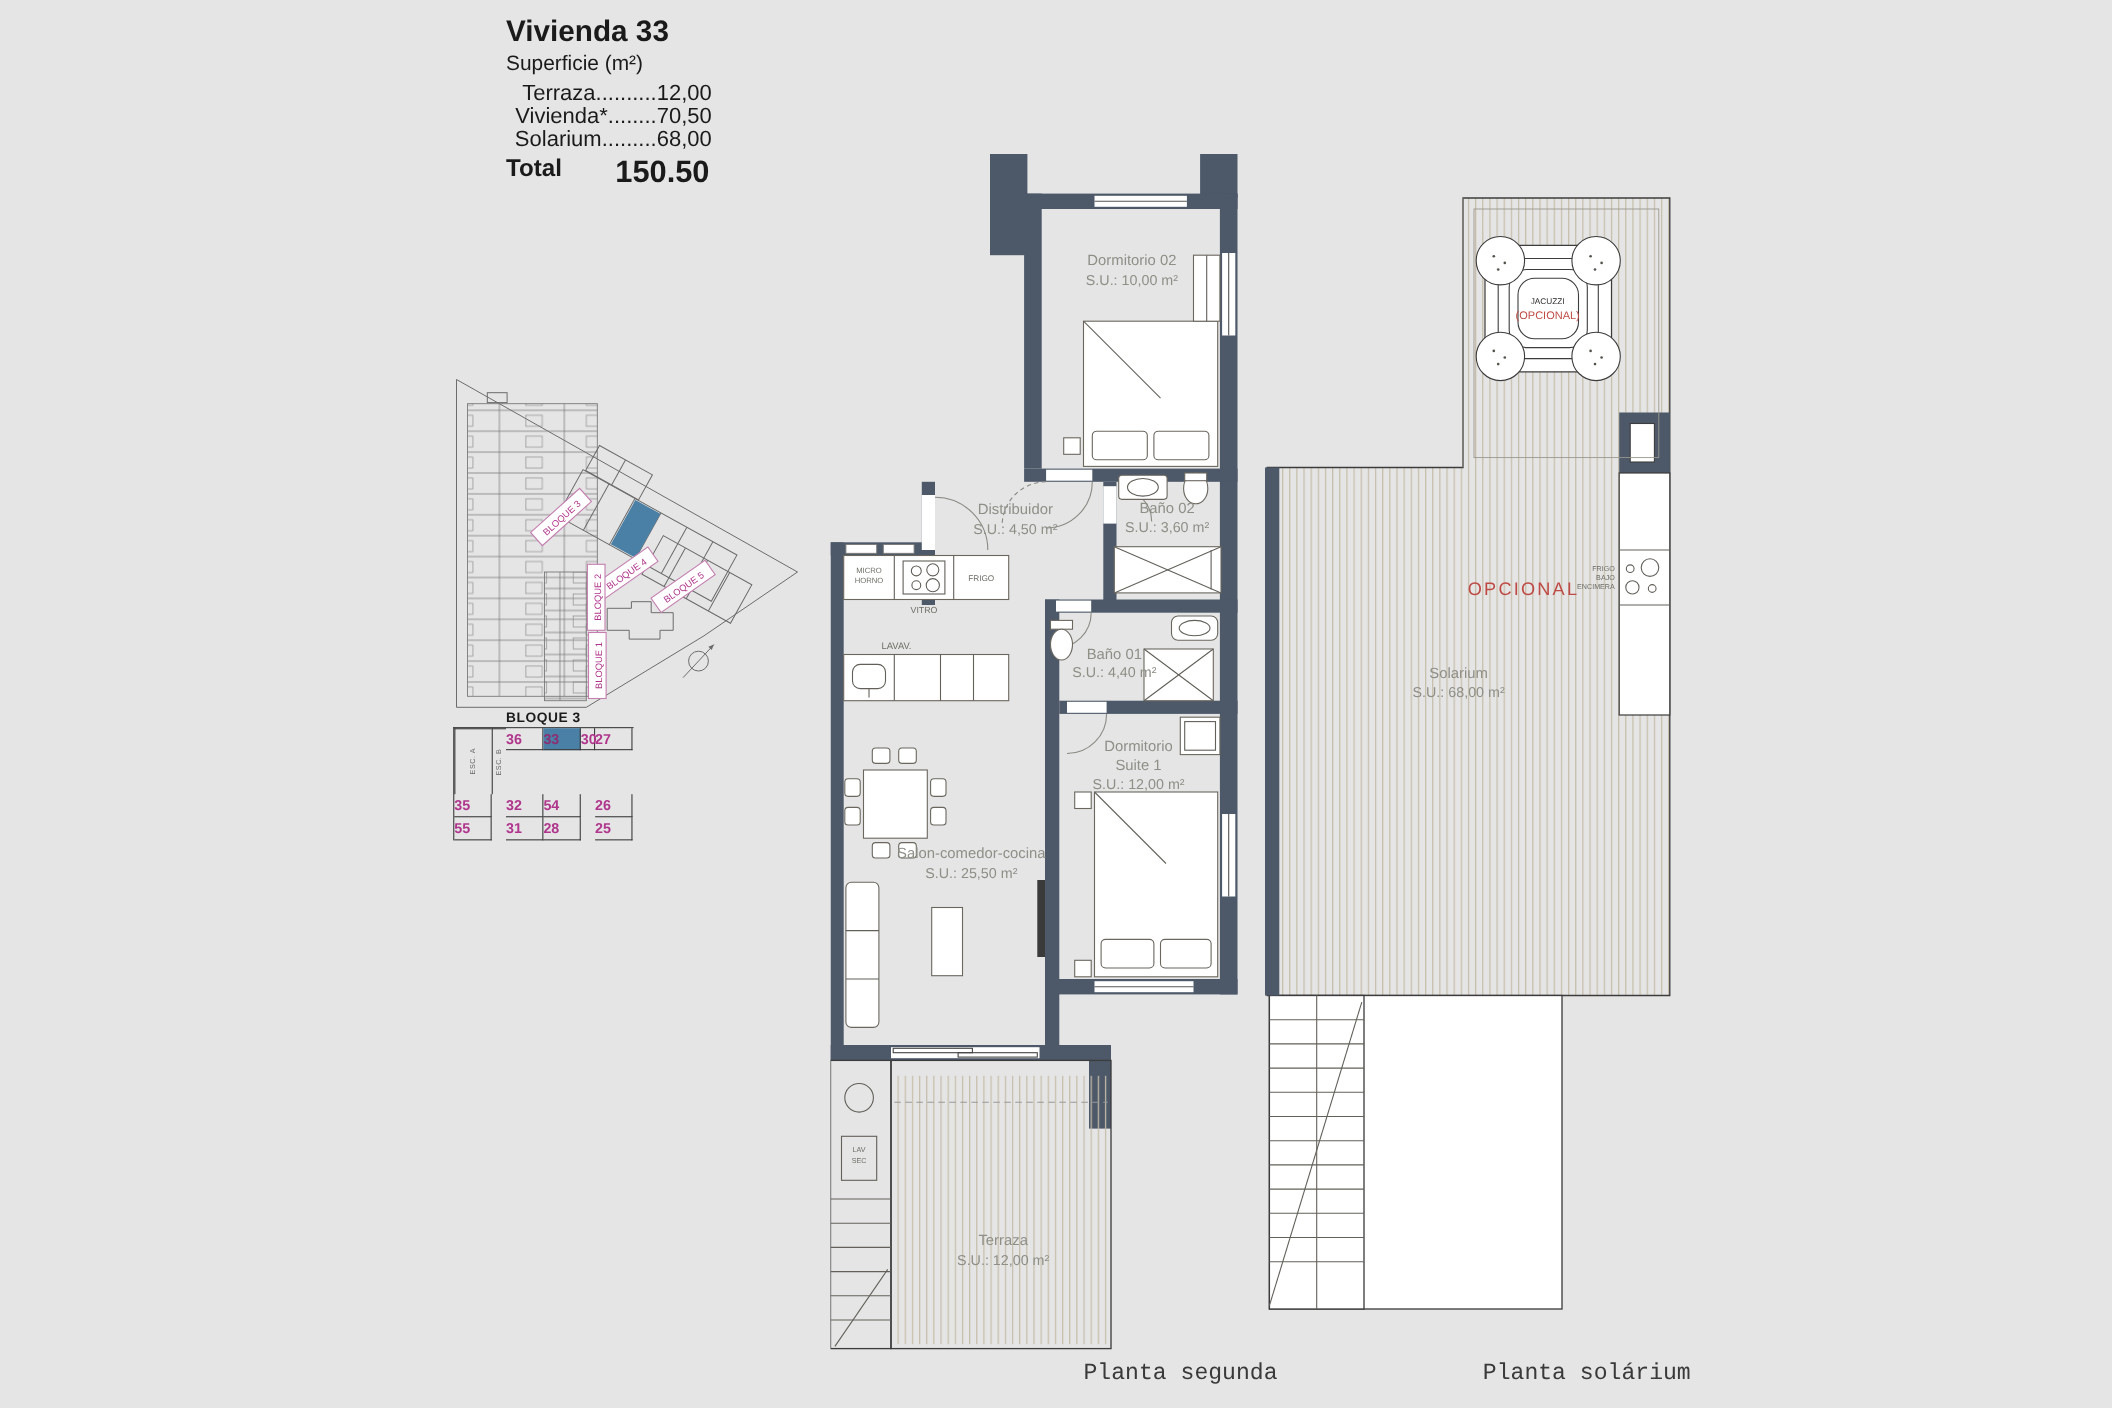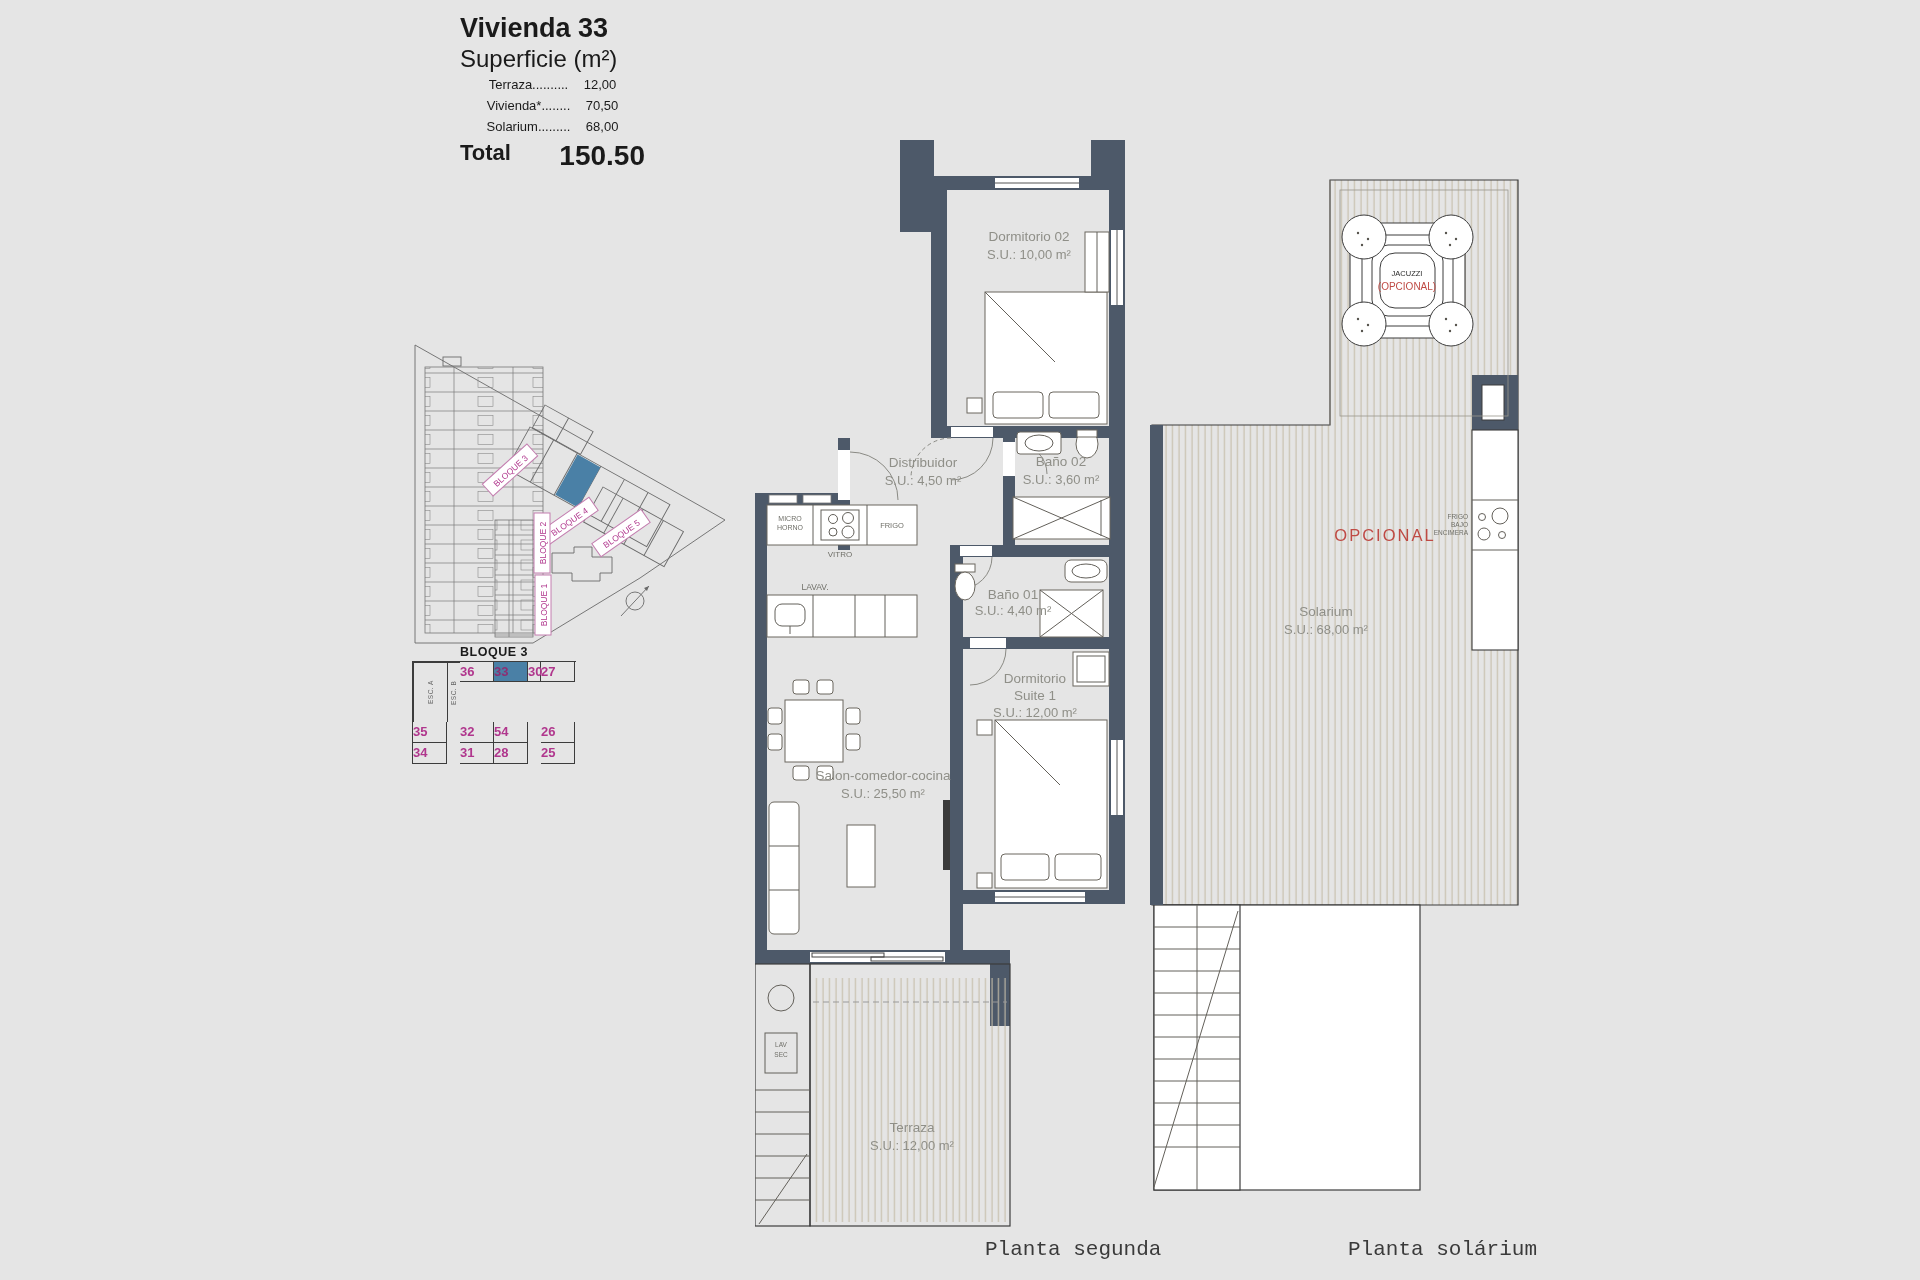--- a/index.html
+++ b/index.html
@@ -3,22 +3,22 @@
 <meta charset="utf-8">
 <style>
   html,body{margin:0;padding:0;background:#ffffff;}
   #sheet{position:relative;width:1920px;height:1280px;background:#e5e5e5;overflow:hidden;
          font-family:"Liberation Sans", sans-serif;color:#1a1a1a;padding-left:27px;}
   .abs{position:absolute;}
 
   
   #info{left:460px;top:12px;width:185px;}
   #info .title{font-size:27px;font-weight:bold;line-height:32px;}
-  #info .subtitle{font-size:24px;line-height:30px;}
-  #info .row{display:flex;justify-content:center;font-size:13px;line-height:20px;margin-top:1px;}
+  #info .subtitle{font-size:19px;line-height:30px;}
+  #info .row{display:flex;justify-content:flex-end;font-size:20px;line-height:20px;margin-top:1px;}
   #info .row .v{width:48px;text-align:right;}
   #info .total{display:flex;justify-content:space-between;margin-top:3px;}
   #info .total .tl{font-size:22px;font-weight:bold;text-align:center;}
   #info .total .tv{font-size:28px;font-weight:bold;}
 
   
   #spec{left:430px;top:243px;width:210px;font-size:21px;text-align:center;}
   #spec .l1{border-bottom:1.5px solid #444;padding-bottom:2px;}
   #spec .l3{border-bottom:1.5px solid #444;padding-bottom:3px;}
 
@@ -155,21 +155,21 @@
       <div class="c">36</div>
       <div class="c esc">ESC. A</div>
       <div class="c hl">33</div>
       <div class="c">30</div>
       <div class="c esc">ESC. B</div>
       <div class="c">27</div>
       <div class="c" style="grid-column:1">35</div>
       <div class="c" style="grid-column:3">32</div>
       <div class="c">54</div>
       <div class="c" style="grid-column:6">26</div>
-      <div class="c" style="grid-column:1">34</div>
+      <div class="c" style="grid-column:1">55</div>
       <div class="c" style="grid-column:3">31</div>
       <div class="c">28</div>
       <div class="c" style="grid-column:6">25</div>
     </div>
   </div>
 
   <svg class="abs" style="left:755px;top:140px;" width="385" height="1090" viewBox="0 0 385 1090">
     <defs>
       <pattern id="vh" width="6.5" height="10" patternUnits="userSpaceOnUse">
         <line x1="3" y1="0" x2="3" y2="10" stroke="#c6bda9" stroke-width="1.1"></line>

